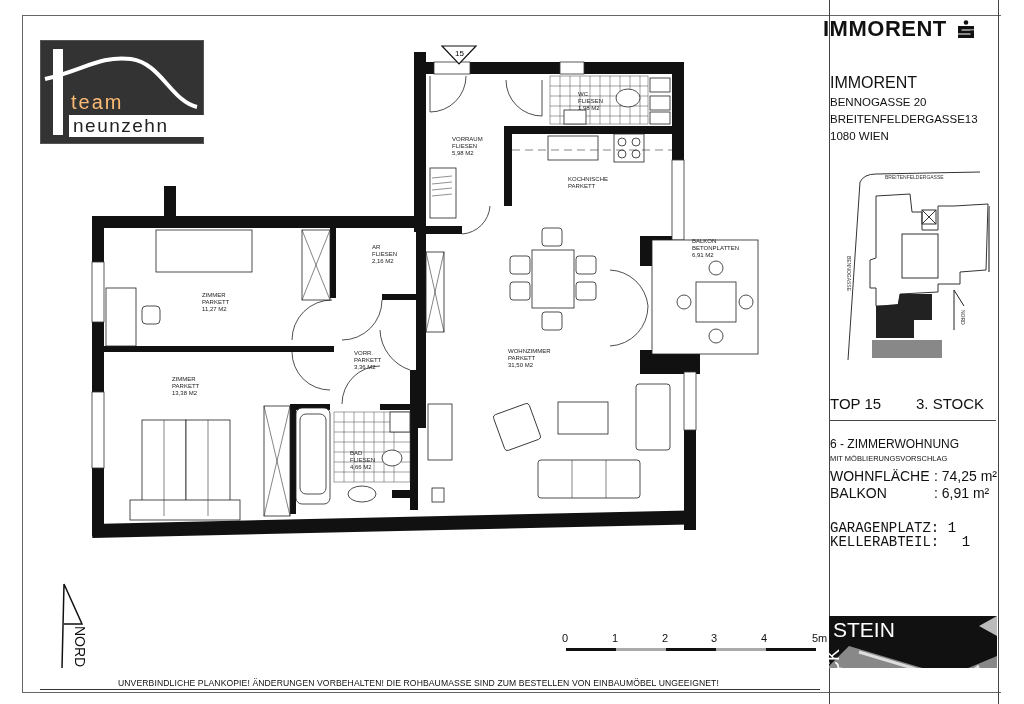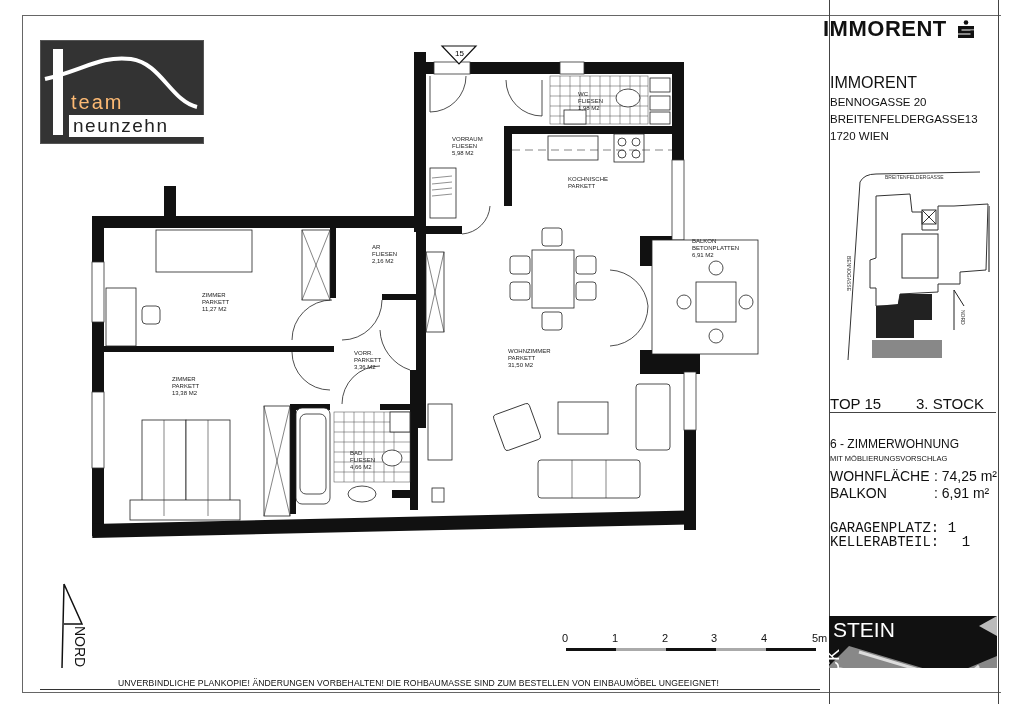--- a/index.html
+++ b/index.html
@@ -8,21 +8,21 @@
   .infopanel { position:absolute; left:829px; top:0; width:168px; height:704px; border-left:1.5px solid #444; border-right:1.5px solid #444; }
   .logo { position:absolute; left:40px; top:40px; width:162px; height:102px; background:#333; border:1px solid #555; }
   .logo .t-bar { position:absolute; left:12px; top:8px; width:10px; height:86px; background:#fff; }
   .logo .word1 { position:absolute; left:30px; top:50px; color:#fdba74; font-size:20px; letter-spacing:2px; }
   .logo .word2 { position:absolute; left:28px; top:74px; width:138px; height:22px; background:#fff; color:#222; font-size:19px; letter-spacing:1.5px; line-height:22px; padding-left:4px; box-sizing:border-box; }
   .logo svg { position:absolute; left:0; top:0; }
   .brand { position:absolute; left:823px; top:16px; font-size:22px; font-weight:bold; letter-spacing:0.5px; }
   .brand-mark { display:inline-block; width:18px; height:18px; vertical-align:-2px; margin-left:4px; }
   .addr { position:absolute; left:830px; font-size:11.5px; }
   .addr.big { font-size:16px; }
-  .top15 { position:absolute; left:830px; top:395px; width:166px; font-size:15px; border-bottom:1.5px solid #444; padding-bottom:0; }
+  .top15 { position:absolute; left:830px; top:395px; width:166px; font-size:15px; border-bottom:1.5px solid #444; padding-bottom:8px; }
   .top15 .stock { position:absolute; left:86px; top:0; }
   .info { position:absolute; left:830px; font-size:11px; }
   .info.big { font-size:14px; }
   .info .val { position:absolute; left:104px; white-space:nowrap; }
   .info.small { font-size:14px;font-family:Liberation Mono, monospace; }
   .footer { position:absolute; left:118px; top:678px; font-size:8.6px; letter-spacing:0.1px; white-space:nowrap; }
   .footer-line { position:absolute; left:40px; top:689px; width:780px; height:1px; background:#333; }
   .scale { position:absolute; left:566px; top:632px; }
   .scale .tick { position:absolute; top:0; font-size:11px; }
   .scale .bar { position:absolute; top:16px; height:3px; }
@@ -59,21 +59,21 @@
     <rect x="1" y="6" width="3.5" height="6" fill="#111"></rect>
     <rect x="1" y="10.5" width="16" height="3" fill="#111"></rect>
     <rect x="13.5" y="10.5" width="3.5" height="6" fill="#111"></rect>
     <rect x="1" y="14.5" width="16" height="3.5" fill="#111"></rect>
   </svg>
 </div>
 
 <div class="addr big" style="top:74px;">IMMORENT</div>
 <div class="addr" style="top:96px;">BENNOGASSE 20</div>
 <div class="addr" style="top:113px;">BREITENFELDERGASSE13</div>
-<div class="addr" style="top:130px;">1720 WIEN</div>
+<div class="addr" style="top:130px;">1080 WIEN</div>
 
 <div class="sitemap">
   <svg width="150" height="200">
     <path d="M8 190 L20 12 Q24 4 36 4 L140 2" stroke="#333" fill="none" stroke-width="1"></path>
     <polygon points="36,26 70,24 72,42 82,42 82,60 98,60 98,36 114,36 148,34 146,100 120,102 120,114 98,114 98,122 60,124 58,136 36,136 36,118 30,118 30,90 36,88" fill="#fff" stroke="#333" stroke-width="1"></polygon>
     <rect x="62" y="64" width="36" height="44" fill="none" stroke="#333"></rect>
     <rect x="82" y="40" width="14" height="14" fill="none" stroke="#333"></rect>
     <line x1="82" y1="40" x2="96" y2="54" stroke="#333"></line>
       <line x1="96" y1="40" x2="82" y2="54" stroke="#333"></line>
     <rect x="148" y="36" width="6" height="66" fill="#888"></rect>

